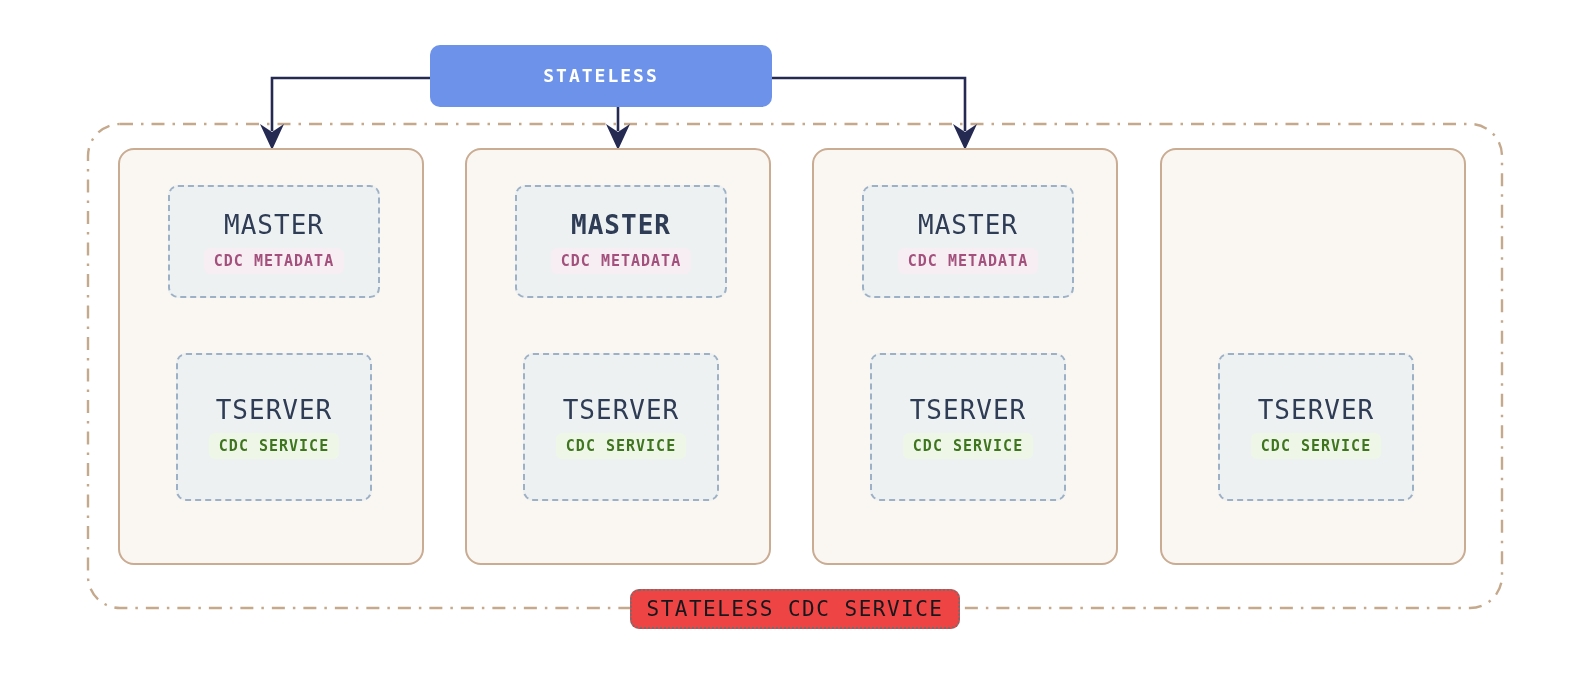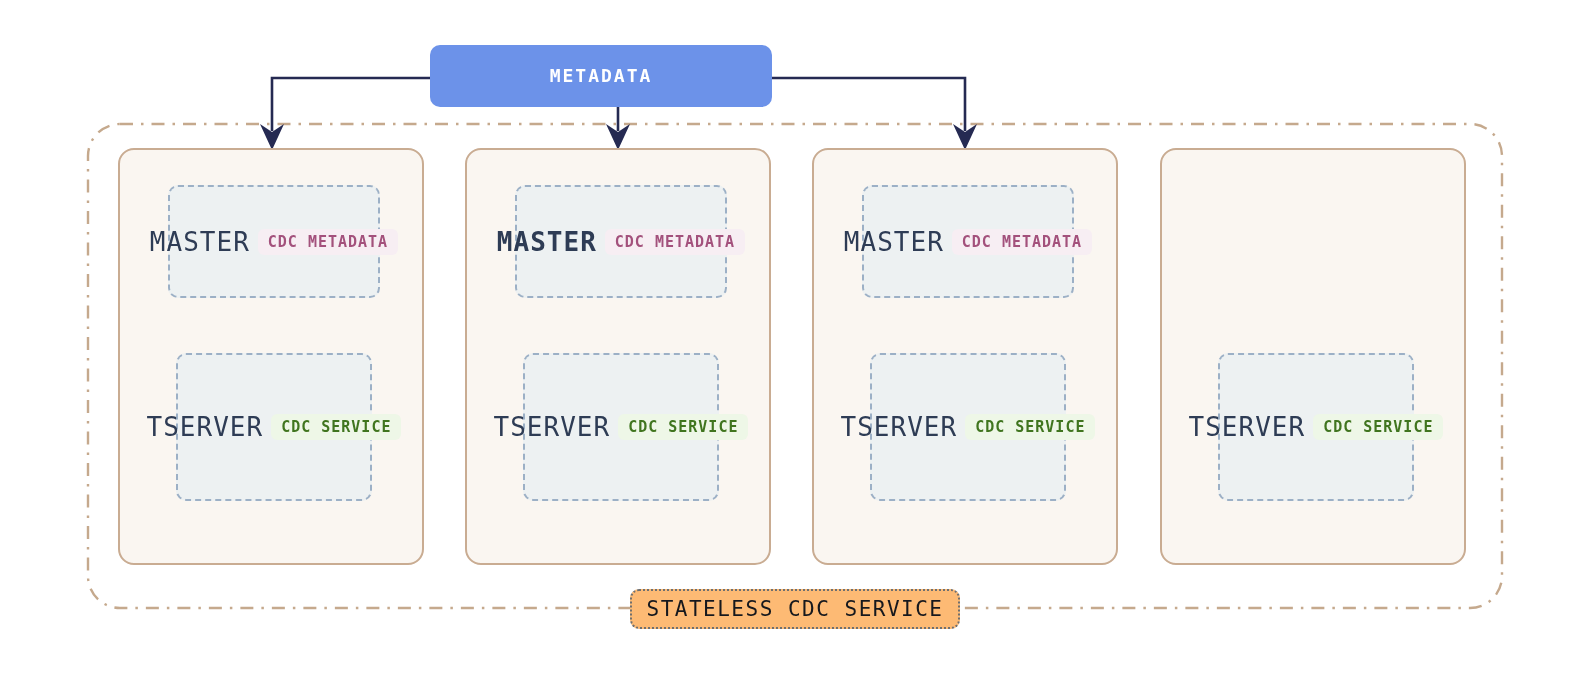--- a/index.html
+++ b/index.html
@@ -25,39 +25,39 @@
   
   .node{
     top:148px;width:306px;height:417px;
     background:#faf6f1;border:2px solid #c9ac92;border-radius:16px;
     box-sizing:border-box;z-index:2;
   }
   .node-1{left:118px;} .node-2{left:465px;} .node-3{left:812px;} .node-4{left:1160px;}
   .inner-box{
     position:absolute;box-sizing:border-box;
     background:#edf1f2;border:2px dashed #9cb0c6;border-radius:10px;
-    display:flex;flex-direction:row;align-items:center;justify-content:center;
+    display:flex;flex-direction:column;align-items:center;justify-content:center;
     gap:8px;
   }
   .master-box{left:48px;top:35px;width:212px;height:113px;}
   .tserver-box{left:56px;top:203px;width:196px;height:148px;}
   .box-title{
     font-size:26px;color:#2e3c55;letter-spacing:1px;font-weight:normal;
   }
   .box-title.bold{font-weight:bold;}
   .chip{
     font-size:15px;font-weight:bold;letter-spacing:1px;
     padding:4px 10px;border-radius:6px;white-space:nowrap;
   }
   .chip-metadata{background:#f7eef3;color:#a3517c;}
   .chip-service{background:#eef7e7;color:#40751f;text-align:center;}
   
   .cluster-label{
     left:630px;top:589px;width:330px;height:40px;
-    background:#fdba74;border:2px dotted #6f6f6f;border-radius:9px;
+    background:#ef4444;border:2px dotted #6f6f6f;border-radius:9px;
     box-sizing:border-box;display:flex;align-items:center;justify-content:center;
     font-size:21px;color:#16181d;letter-spacing:1.5px;z-index:3;
   }
 </style>
 </head>
 <body>
 
 <svg class="overlay abs" viewBox="0 0 1583 694">
   <rect class="cluster-border" x="88" y="124" width="1414" height="484" rx="32"></rect>
 
@@ -65,21 +65,21 @@
   <path class="arrowhead" d="M 260 124 L 272 150 L 284 124 L 272 132 Z"></path>
 
   <path class="edge" d="M 618 107 V 131"></path>
   <path class="arrowhead" d="M 606 124 L 618 150 L 630 124 L 618 132 Z"></path>
 
   <path class="edge" d="M 772 78 H 965 V 131"></path>
   <path class="arrowhead" d="M 953 124 L 965 150 L 977 124 L 965 132 Z"></path>
 </svg>
 
 <div class="raft-box abs">
-  <span>METADATA</span>
+  <span>STATELESS</span>
 </div>
 
 <div class="node node-1 abs">
   <div class="inner-box master-box">
     <div class="box-title">MASTER</div>
     <div class="chip chip-metadata">CDC METADATA</div>
   </div>
   <div class="inner-box tserver-box">
     <div class="box-title">TSERVER</div>
     <div class="chip chip-service">CDC SERVICE</div>

